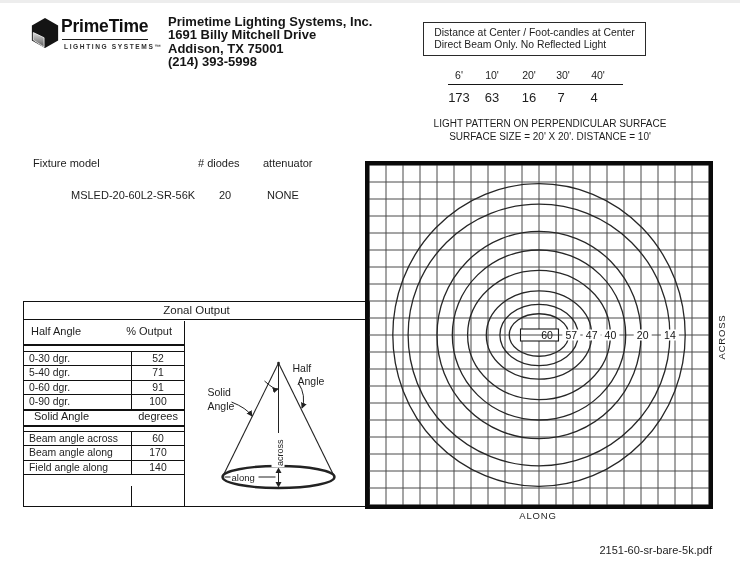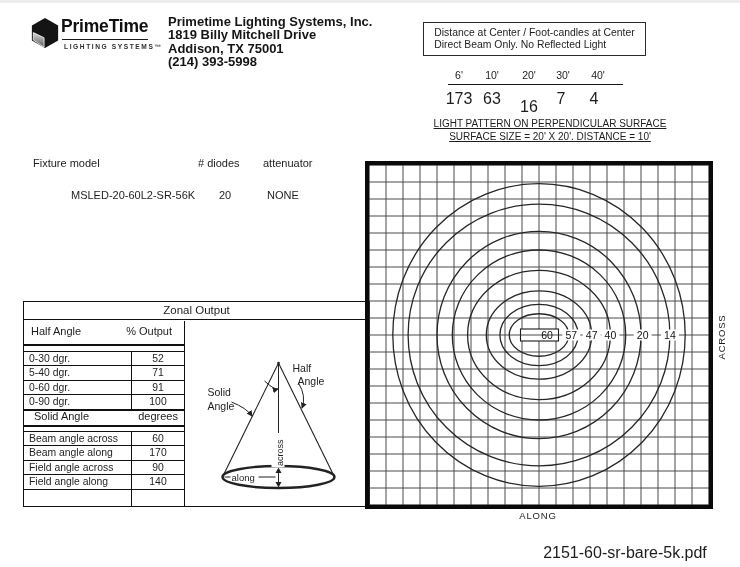--- a/index.html
+++ b/index.html
@@ -14,24 +14,24 @@
   .topstrip{left:0;top:0;width:740px;height:3px;background:#ededed;}
   
   .brand{left:61px;top:16px;font-size:17.5px;font-weight:700;letter-spacing:-0.2px;color:#101010;}
   .brand-rule{left:62px;top:39px;width:86px;border-top:1.6px solid #1a1a1a;}
   .tagline{left:64px;top:43px;font-size:6.6px;font-weight:700;letter-spacing:1.6px;color:#2e2e2e;}
   .company{left:168px;top:15px;font-size:13px;font-weight:700;line-height:13.4px;color:#151515;}
   
   .dbox{left:423px;top:22px;width:221px;height:32px;border:1.4px solid #2a2a2a;display:flex;align-items:center;justify-content:center;}
   .dbox-inner{font-size:10.4px;line-height:12.4px;text-align:left;white-space:nowrap;}
   .dcell{width:36px;text-align:center;font-size:10.5px;}
-  .dval{width:36px;text-align:center;font-size:16px;}
+  .dval{width:36px;text-align:center;font-size:13px;}
   .drule{left:448px;top:84px;width:175px;border-top:1.5px solid #161616;}
   
-  .ptitle{left:389px;top:118px;width:322px;text-align:center;font-size:10px;line-height:12.8px;text-decoration:underline;}
+  .ptitle{left:389px;top:118px;width:322px;text-align:center;font-size:10px;line-height:12.8px;}
   
   .fhead{font-size:11px;}
   .fval{font-size:11px;}
   
   .zbox{left:23px;top:301px;width:347px;height:206px;border:1.8px solid #111;box-sizing:border-box;}
   .ztitle{position:absolute;left:0;top:0;right:0;height:17px;line-height:17px;text-align:center;font-size:11.5px;border-bottom:1.6px solid #111;}
   .zleft{position:absolute;left:0;top:19px;bottom:0;width:160px;}
   .zright{position:absolute;left:160px;top:19px;bottom:0;right:0;border-left:1.8px solid #111;text-decoration:underline;}
   .zh{position:absolute;left:0;right:0;display:flex;justify-content:space-between;align-items:center;font-size:11px;box-sizing:border-box;}
   .zrows{position:absolute;left:0;right:0;border-top:1.3px solid #111;}
@@ -40,21 +40,21 @@
   .zlbl{width:108px;border-right:1.3px solid #111;padding-left:5px;box-sizing:border-box;white-space:nowrap;}
   .zval{flex:1;text-align:center;}
   .ztail{position:absolute;left:0;top:165px;bottom:0;}
   .ztail-div{width:108px;height:100%;border-right:1.3px solid #111;box-sizing:border-box;}
   .cone{width:100%;height:100%;display:block;}
   
   .grid-wrap{left:365px;top:161px;width:348px;height:348px;}
   .across{left:716px;top:372px;width:70px;height:13px;transform:rotate(-90deg);transform-origin:0 0;
           font-size:9.5px;letter-spacing:0.8px;text-align:center;}
   .along{left:504px;top:510px;width:68px;text-align:center;font-size:9.5px;letter-spacing:0.8px;}
-  .filename{left:538px;top:544px;width:174px;text-align:center;font-size:16px;}
+  .filename{left:538px;top:544px;width:174px;text-align:right;font-size:11px;}
 </style>
 </head>
 <body>
 
 <div class="abs topstrip"></div>
 
 <svg class="abs" style="left:30px;top:17px;width:30px;height:32px;" viewBox="0 0 32 34">
   <defs>
     <linearGradient id="gfacet" x1="0" y1="0" x2="0" y2="1">
       <stop offset="0" stop-color="#dcdcdc"></stop>
@@ -63,41 +63,41 @@
   </defs>
   <polygon points="16,1 30,9 30,25 16,33 2,25 2,9" fill="#141414"></polygon>
   <polygon points="3.5,16.5 15,22 15,32 3.5,24.5" fill="url(#gfacet)" stroke="#ffffff" stroke-width="0.8"></polygon>
 </svg>
 <div class="abs brand">PrimeTime</div>
 <div class="abs brand-rule"></div>
 <div class="abs tagline">LIGHTING SYSTEMS™</div>
 
 <div class="abs company">
   <div>Primetime Lighting Systems, Inc.</div>
-  <div>1819 Billy Mitchell Drive</div>
+  <div>1691 Billy Mitchell Drive</div>
   <div>Addison, TX 75001</div>
   <div>(214) 393-5998</div>
 </div>
 
 <div class="abs dbox">
   <div class="dbox-inner">
     <div>Distance at Center / Foot-candles at Center</div>
     <div>Direct Beam Only.  No Reflected Light</div>
   </div>
 </div>
 
 <div class="abs dcell" style="left:441px;top:69px;">6'</div>
 <div class="abs dcell" style="left:474px;top:69px;">10'</div>
 <div class="abs dcell" style="left:511px;top:69px;">20'</div>
 <div class="abs dcell" style="left:545px;top:69px;">30'</div>
 <div class="abs dcell" style="left:580px;top:69px;">40'</div>
 <div class="abs drule"></div>
 <div class="abs dval" style="left:441px;top:90px;">173</div>
 <div class="abs dval" style="left:474px;top:90px;">63</div>
-<div class="abs dval" style="left:511px;top:98px;">16</div>
+<div class="abs dval" style="left:511px;top:90px;">16</div>
 <div class="abs dval" style="left:543px;top:90px;">7</div>
 <div class="abs dval" style="left:576px;top:90px;">4</div>
 
 <div class="abs ptitle">
   <div>LIGHT PATTERN ON PERPENDICULAR SURFACE</div>
   <div>SURFACE SIZE = 20' X 20'. DISTANCE = 10'</div>
 </div>
 
 <div class="abs fhead" style="left:33px;top:157px;">Fixture model</div>
 <div class="abs fhead" style="left:198px;top:157px;"># diodes</div>
@@ -137,24 +137,20 @@
       <span>degrees</span>
     </div>
     <div class="zrows" style="top:110px;">
       <div class="zrow">
         <div class="zlbl">Beam angle across</div>
         <div class="zval">60</div>
       </div>
       <div class="zrow">
         <div class="zlbl">Beam angle along</div>
         <div class="zval">170</div>
-      </div>
-      <div class="zrow">
-        <div class="zlbl">Field angle across</div>
-        <div class="zval">90</div>
       </div>
       <div class="zrow">
         <div class="zlbl">Field angle along</div>
         <div class="zval">140</div>
       </div>
     </div>
     <div class="ztail">
       <div class="ztail-div"></div>
     </div>
   </div>

